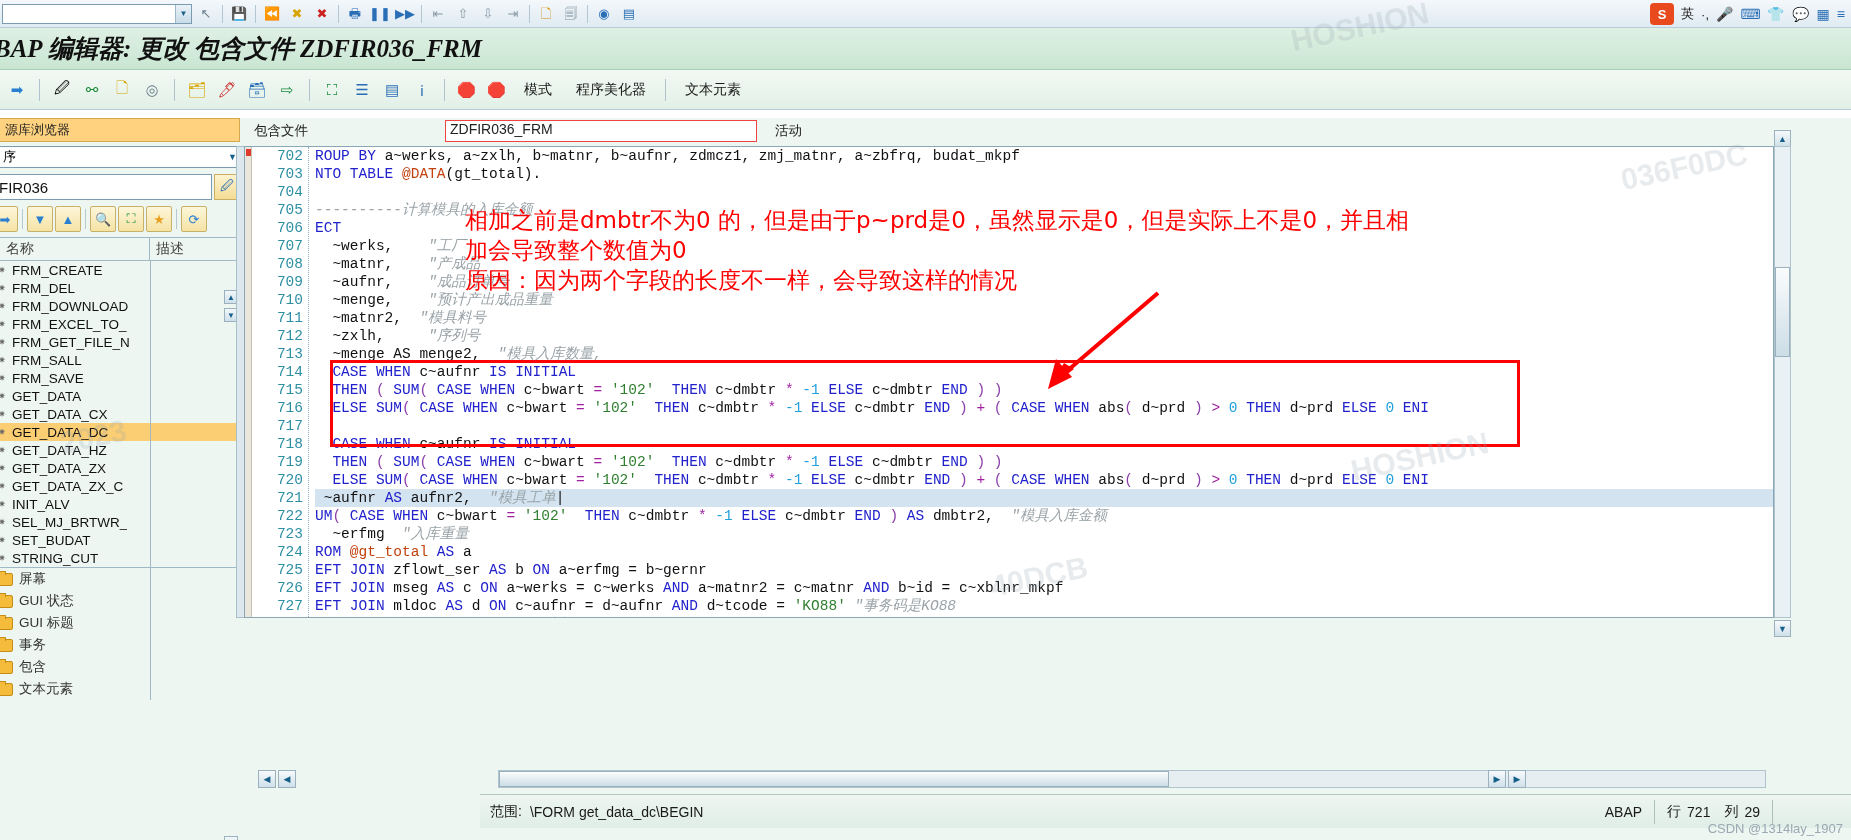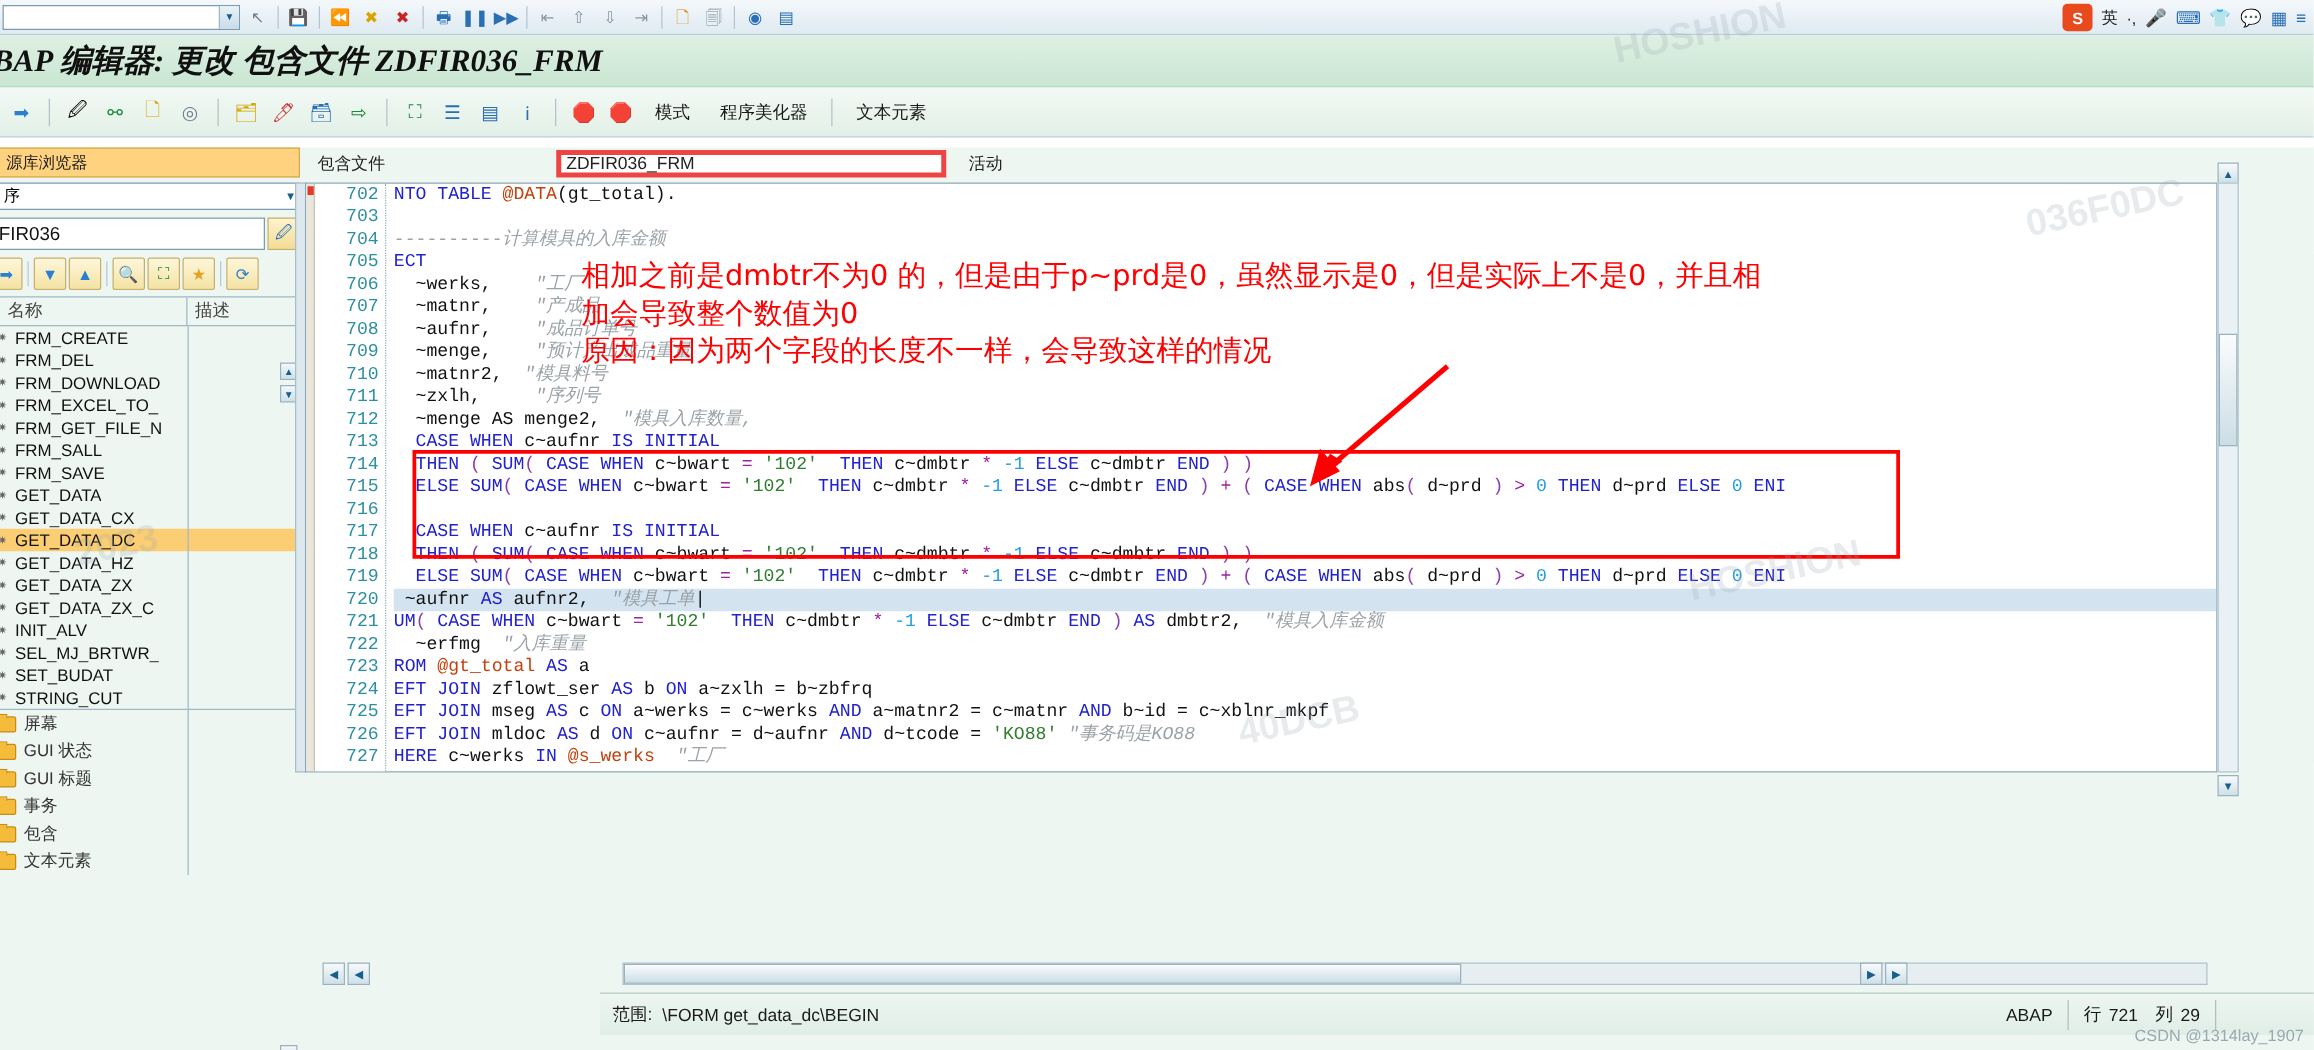--- a/index.html
+++ b/index.html
@@ -143,22 +143,22 @@
   .editor-wrap {
     position:absolute; left:240px; top:118px; width:1611px; height:722px;
     background:#eef6f1;
   }
   .inc-bar {
     position:absolute; left:0; top:0; width:1842px; height:26px;
     display:flex; align-items:center; font-size:13.5px; color:#222;
   }
   .inc-label { width:205px; padding-left:14px; }
   .inc-field {
-    width:312px; height:22px; background:#fff; border:4px solid #ef4444;
-    display:flex;align-items:flex-end; padding-left:4px; font-size:14px;
+    width:312px; height:22px; background:#fff; border:1px solid #ef4444;
+    display:flex;align-items:flex-start; padding-left:4px; font-size:14px;
   }
   .inc-status { padding-left:18px; font-size:13.5px; }
 
   .code-area {
     position:absolute; left:4px; top:28px; width:1530px; height:472px;
     background:#ffffff; border:1px solid #8aa7b5; overflow:hidden;
   }
   .code-marker {
     position:absolute; left:0; top:0; width:7px; height:472px;
     background:#eae6dc; border-right:1px solid #c8c2b4;
@@ -514,20 +514,21 @@
         <div class="ln">721</div>
         <div class="ln">722</div>
         <div class="ln">723</div>
         <div class="ln">724</div>
         <div class="ln">725</div>
         <div class="ln">726</div>
         <div class="ln">727</div>
         <div class="ln">728</div>
       </div>
     <div class="code-lines" id="codelines">
+        <div class="cl"><span class="k">ROUP BY </span><span class="cl">a~werks, a~zxlh, b~matnr, b~aufnr, zdmcz1, zmj_matnr, a~zbfrq, budat_mkpf</span></div>
         <div class="cl"><span class="k">NTO TABLE </span><span class="dt">@DATA</span><span class="cl">(gt_total).</span></div>
         <div class="cl"></div>
         <div class="cl"><span class="cm">----------</span><span class="cm">计算模具的入库金额</span></div>
         <div class="cl"><span class="k">ECT</span></div>
         <div class="cl"><span class="cl">  ~werks,    </span><span class="cm">"工厂</span></div>
         <div class="cl"><span class="cl">  ~matnr,    </span><span class="cm">"产成品</span></div>
         <div class="cl"><span class="cl">  ~aufnr,    </span><span class="cm">"成品订单号</span></div>
         <div class="cl"><span class="cl">  ~menge,    </span><span class="cm">"预计产出成品重量</span></div>
         <div class="cl"><span class="cl">  ~matnr2,  </span><span class="cm">"模具料号</span></div>
         <div class="cl"><span class="cl">  ~zxlh,     </span><span class="cm">"序列号</span></div>
@@ -536,21 +537,21 @@
         <div class="cl"><span class="cl">  </span><span class="k">THEN </span><span class="pl">( </span><span class="k">SUM</span><span class="pl">( </span><span class="k">CASE WHEN </span><span class="cl">c~bwart </span><span class="op">= </span><span class="lit">'102'</span><span class="k">  THEN </span><span class="cl">c~dmbtr </span><span class="op">* </span><span class="num">-1 </span><span class="k">ELSE </span><span class="cl">c~dmbtr </span><span class="k">END </span><span class="pl">) )</span></div>
         <div class="cl"><span class="cl">  </span><span class="k">ELSE SUM</span><span class="pl">( </span><span class="k">CASE WHEN </span><span class="cl">c~bwart </span><span class="op">= </span><span class="lit">'102'</span><span class="k">  THEN </span><span class="cl">c~dmbtr </span><span class="op">* </span><span class="num">-1 </span><span class="k">ELSE </span><span class="cl">c~dmbtr </span><span class="k">END </span><span class="pl">) </span><span class="op">+ </span><span class="pl">( </span><span class="k">CASE WHEN </span><span class="cl">abs</span><span class="pl">( </span><span class="cl">d~prd </span><span class="pl">) </span><span class="op">&gt; </span><span class="num">0 </span><span class="k">THEN </span><span class="cl">d~prd </span><span class="k">ELSE </span><span class="num">0 </span><span class="k">ENI</span></div>
         <div class="cl"></div>
         <div class="cl"><span class="cl">  </span><span class="k">CASE WHEN </span><span class="cl">c~aufnr </span><span class="k">IS INITIAL</span></div>
         <div class="cl"><span class="cl">  </span><span class="k">THEN </span><span class="pl">( </span><span class="k">SUM</span><span class="pl">( </span><span class="k">CASE WHEN </span><span class="cl">c~bwart </span><span class="op">= </span><span class="lit">'102'</span><span class="k">  THEN </span><span class="cl">c~dmbtr </span><span class="op">* </span><span class="num">-1 </span><span class="k">ELSE </span><span class="cl">c~dmbtr </span><span class="k">END </span><span class="pl">) )</span></div>
         <div class="cl"><span class="cl">  </span><span class="k">ELSE SUM</span><span class="pl">( </span><span class="k">CASE WHEN </span><span class="cl">c~bwart </span><span class="op">= </span><span class="lit">'102'</span><span class="k">  THEN </span><span class="cl">c~dmbtr </span><span class="op">* </span><span class="num">-1 </span><span class="k">ELSE </span><span class="cl">c~dmbtr </span><span class="k">END </span><span class="pl">) </span><span class="op">+ </span><span class="pl">( </span><span class="k">CASE WHEN </span><span class="cl">abs</span><span class="pl">( </span><span class="cl">d~prd </span><span class="pl">) </span><span class="op">&gt; </span><span class="num">0 </span><span class="k">THEN </span><span class="cl">d~prd </span><span class="k">ELSE </span><span class="num">0 </span><span class="k">ENI</span></div>
         <div class="cl selrow"><span class="cl"> ~aufnr </span><span class="k">AS </span><span class="cl">aufnr2,  </span><span class="cm">"模具工单</span><span>|</span></div>
         <div class="cl"><span class="k">UM</span><span class="pl">( </span><span class="k">CASE WHEN </span><span class="cl">c~bwart </span><span class="op">= </span><span class="lit">'102'</span><span class="k">  THEN </span><span class="cl">c~dmbtr </span><span class="op">* </span><span class="num">-1 </span><span class="k">ELSE </span><span class="cl">c~dmbtr </span><span class="k">END </span><span class="pl">) </span><span class="k">AS </span><span class="cl">dmbtr2,  </span><span class="cm">"模具入库金额</span></div>
         <div class="cl"><span class="cl">  ~erfmg  </span><span class="cm">"入库重量</span></div>
         <div class="cl"><span class="k">ROM </span><span class="dt">@gt_total </span><span class="k">AS </span><span class="cl">a</span></div>
-        <div class="cl"><span class="k">EFT JOIN </span><span class="cl">zflowt_ser </span><span class="k">AS </span><span class="cl">b </span><span class="k">ON </span><span class="cl">a~zxlh = b~zbfrq</span></div>
+        <div class="cl"><span class="k">EFT JOIN </span><span class="cl">zflowt_ser </span><span class="k">AS </span><span class="cl">b </span><span class="k">ON </span><span class="cl">a~erfmg = b~gernr</span></div>
         <div class="cl"><span class="k">EFT JOIN </span><span class="cl">mseg </span><span class="k">AS </span><span class="cl">c </span><span class="k">ON </span><span class="cl">a~werks = c~werks </span><span class="k">AND </span><span class="cl">a~matnr2 = c~matnr </span><span class="k">AND </span><span class="cl">b~id = c~xblnr_mkpf</span></div>
         <div class="cl"><span class="k">EFT JOIN </span><span class="cl">mldoc </span><span class="k">AS </span><span class="cl">d </span><span class="k">ON </span><span class="cl">c~aufnr = d~aufnr </span><span class="k">AND </span><span class="cl">d~tcode = </span><span class="lit">'KO88' </span><span class="cm">"事务码是KO88</span></div>
         <div class="cl"><span class="k">HERE </span><span class="cl">c~werks </span><span class="k">IN </span><span class="dt">@s_werks  </span><span class="cm">"工厂</span></div>
       </div>
   </div>
 
   <div class="v-arrow" style="top:12px;">▲</div>
   <div class="v-scroll-code">
     <div class="thumb"></div>
   </div>

